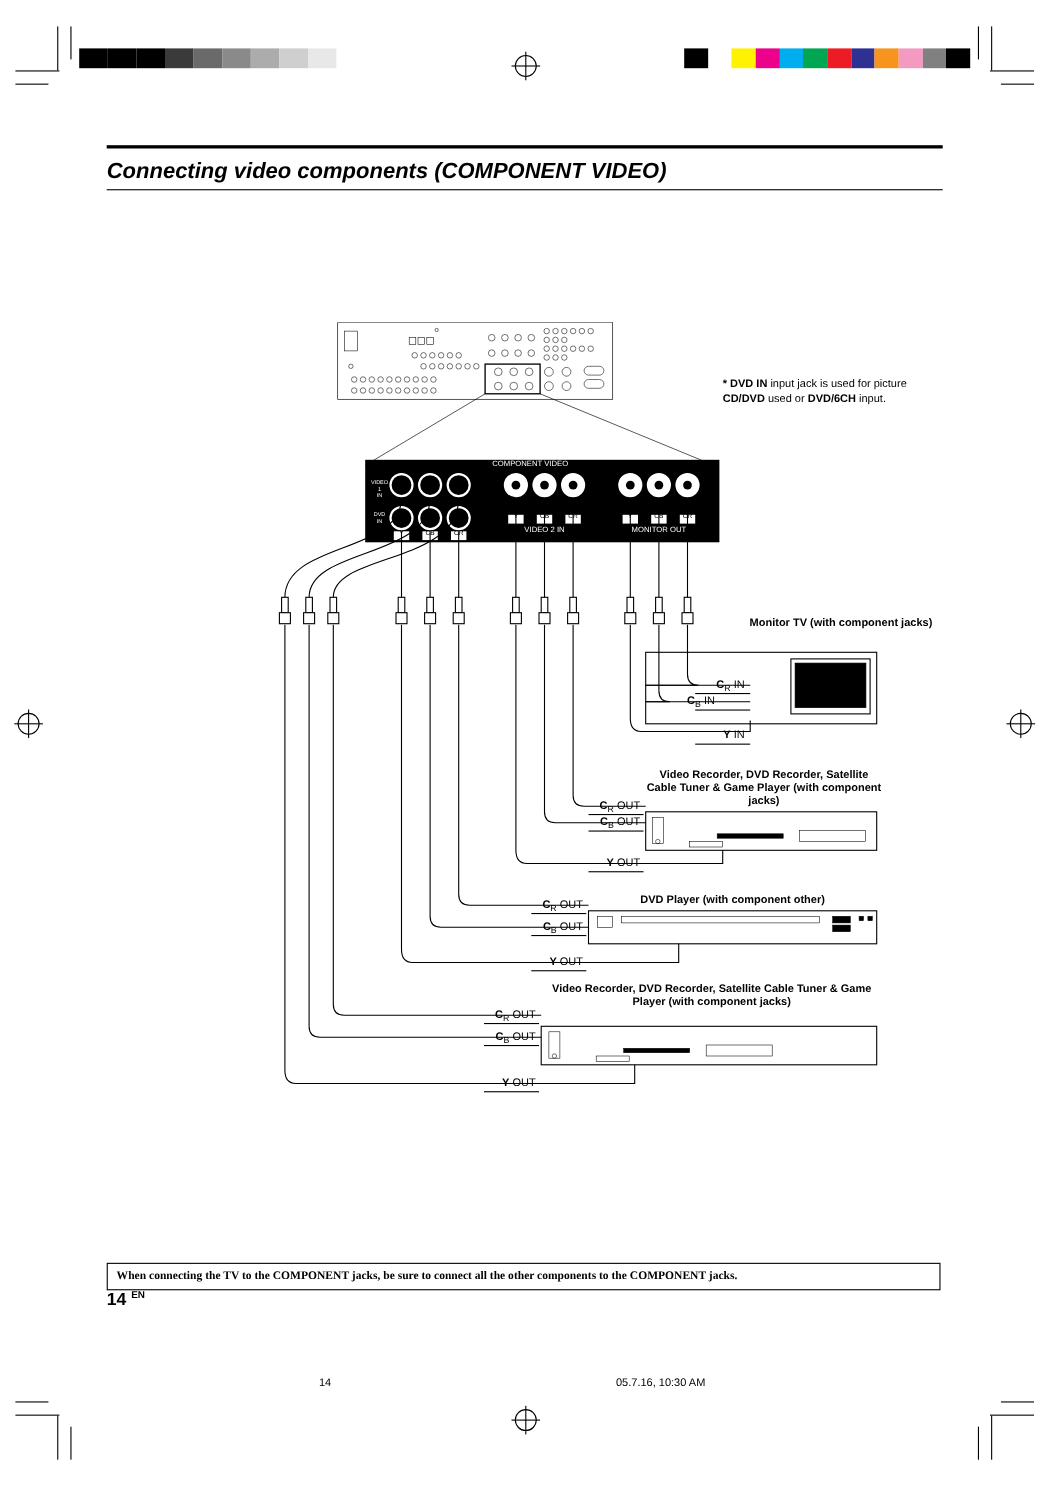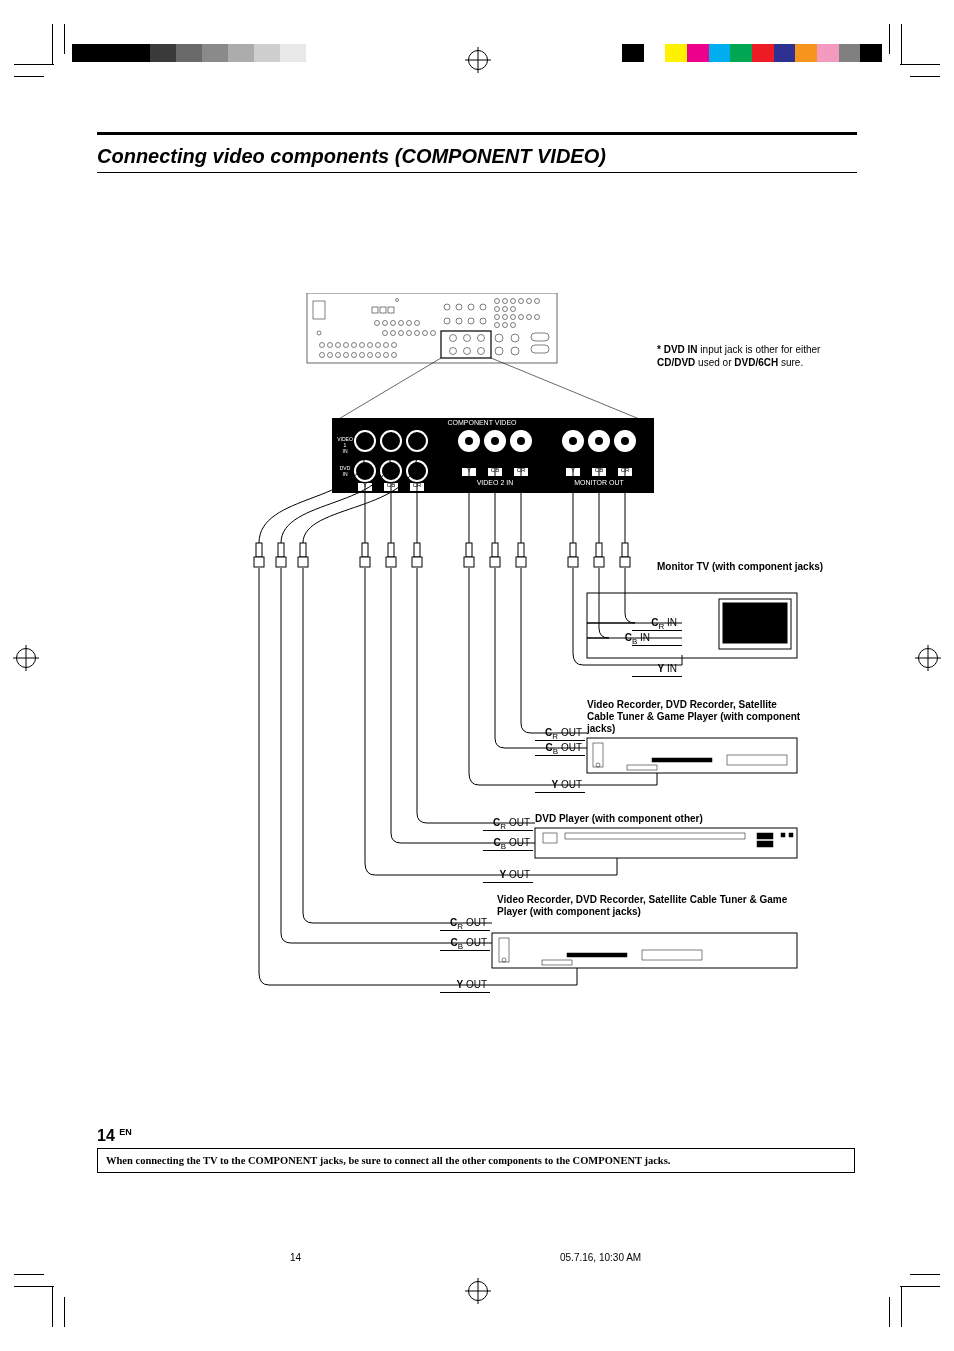--- a/index.html
+++ b/index.html
@@ -71,20 +71,21 @@
   }
   .side-note .ast { font-weight: bold; }
   .side-note b { font-weight: bold; }
 
   .dev-label {
     position: absolute;
     font-size: 10px;
     font-weight: bold;
     line-height: 1.2;
     width: 215px;
+    text-align: center;
   }
   .sig {
     position: absolute;
     font-size: 10px;
     text-align: right;
     width: 60px;
   }
   .sig .sub { font-size: 8px; vertical-align: sub; }
 
   .panel-label {
@@ -107,21 +108,21 @@
     width: 758px;
     border: 1px solid #000;
     padding: 6px 8px;
     font-size: 10.5px;
     font-weight: bold;
     box-sizing: border-box;
     font-family: Liberation Serif, serif;
   }
   .page-num {
     position: absolute;
-    left: 97px; top: 1127px;
+    left: 97px; top: 1172px;
     font-size: 16px;
     font-weight: bold;
     text-align: right;
   }
   .page-num sup { font-size: 9px; font-weight: bold; vertical-align: super; }
 
   .footer-left {
     position: absolute;
     left: 290px; top: 1252px;
     font-size: 10px;
@@ -189,21 +190,21 @@
 
 <div class="page">
   <div class="rule-thick"></div>
   <div class="title">Connecting video components (COMPONENT VIDEO)</div>
   <div class="rule-thin"></div>
 
   <div class="diagram-area">
 
     <div class="side-note">
       <span class="ast">*</span>
-      <b>DVD IN</b><span> input jack is other for either </span><b>CD/DVD</b><span> used or </span><b>DVD/6CH</b><span> sure.</span>
+      <b>DVD IN</b><span> input jack is used for picture </span><b>CD/DVD</b><span> used or </span><b>DVD/6CH</b><span> input.</span>
     </div>
 
     <svg width="760" height="720">
 
       <rect x="210" y="0" width="250" height="70" fill="none" stroke="#000" stroke-width="0.6"></rect>
 
       <g fill="none" stroke="#000" stroke-width="0.5">
         <circle cx="300" cy="7" r="1.5"></circle>
         <g transform="translate(275,17)">
           <rect x="0" y="-3" width="6" height="6"></rect>

